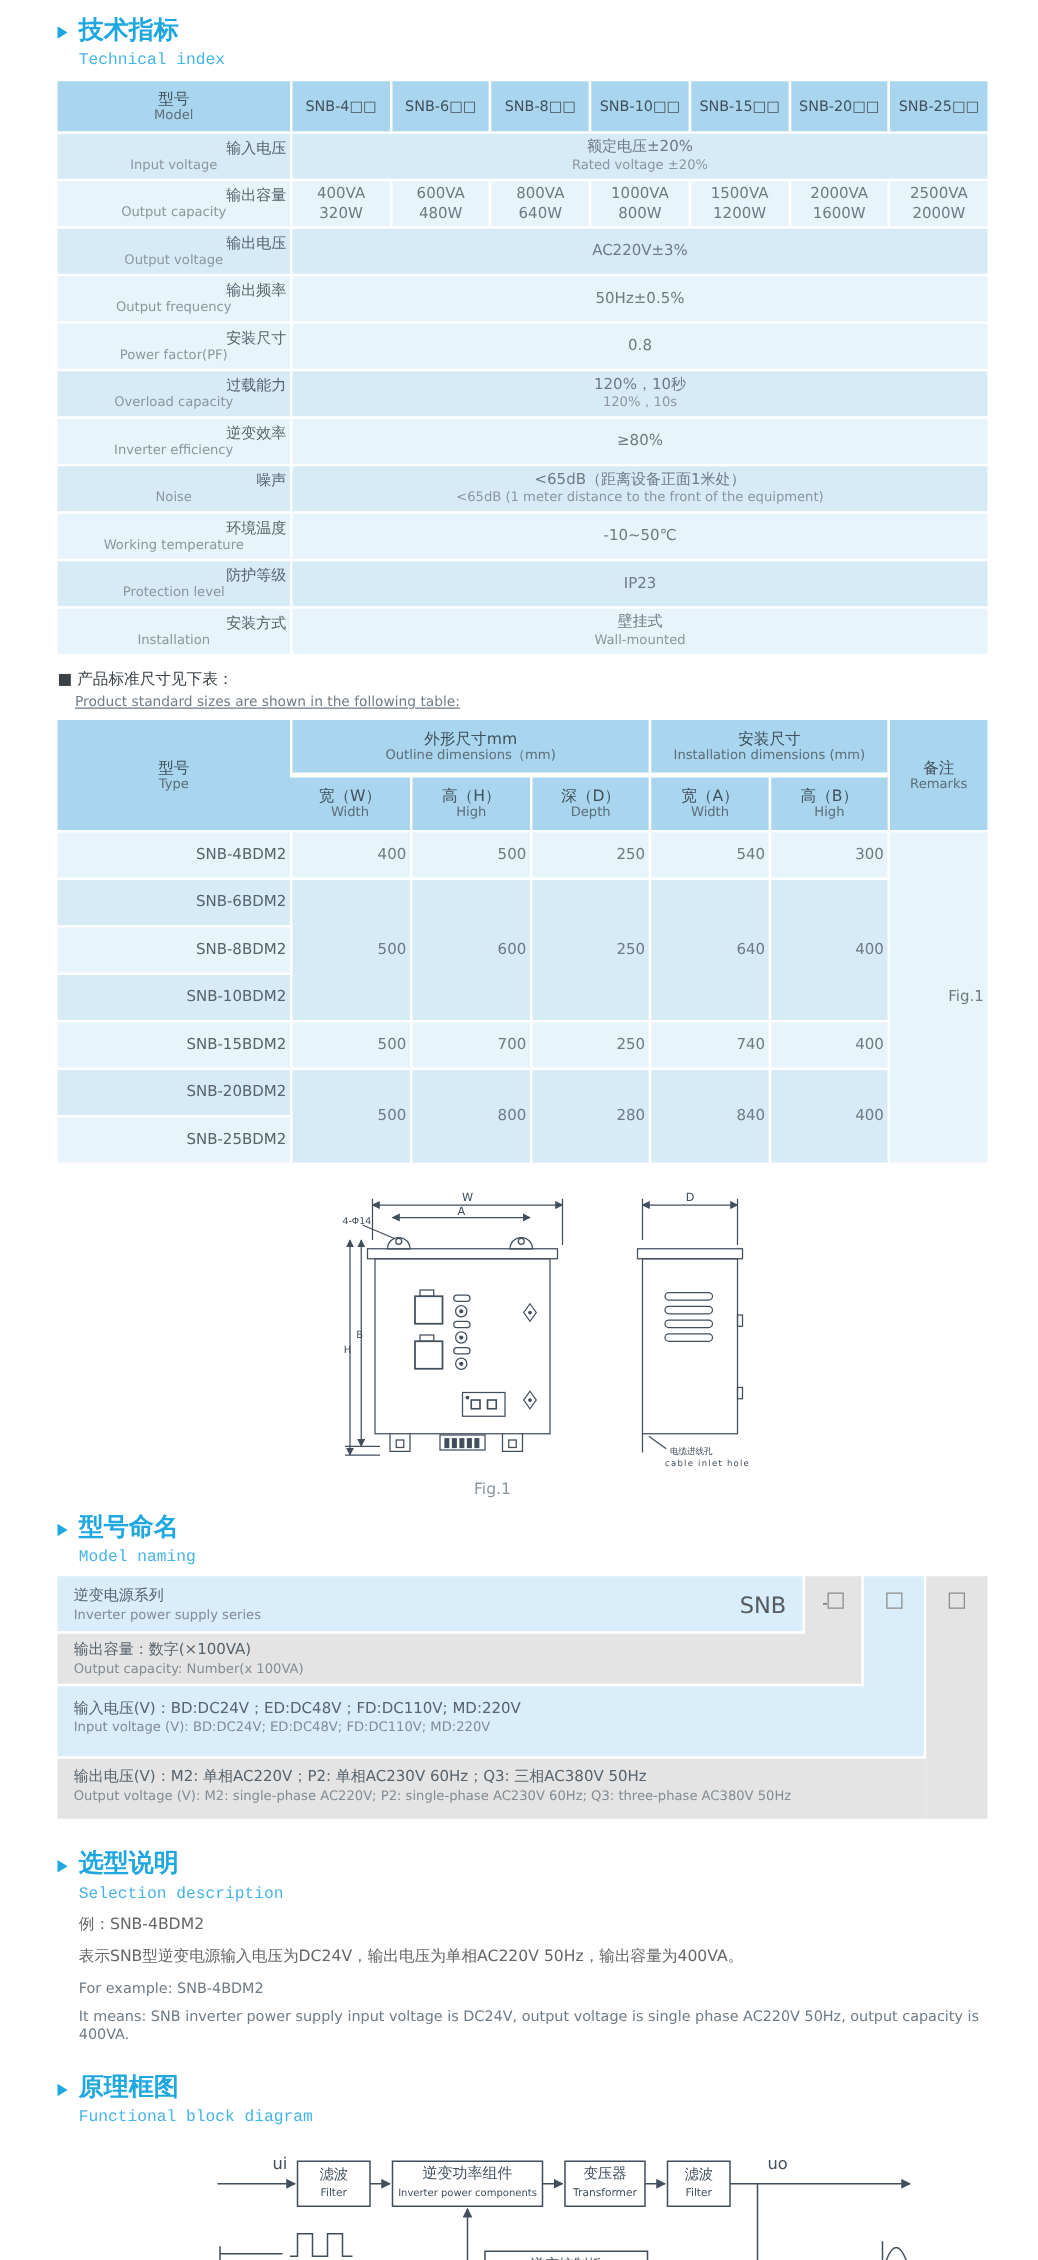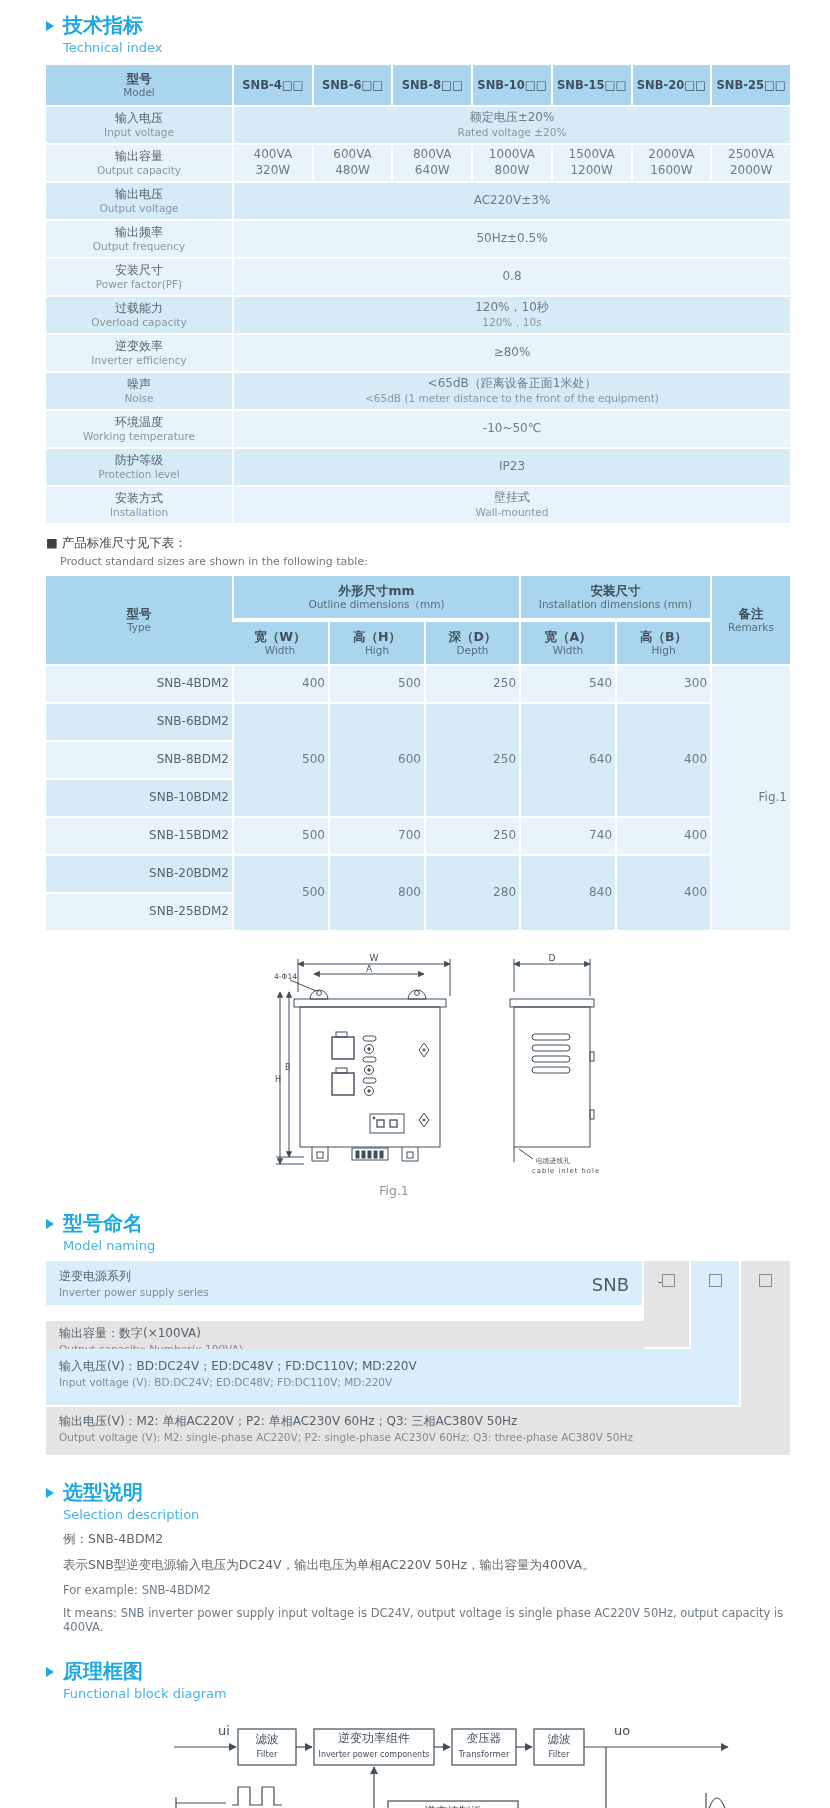--- a/index.html
+++ b/index.html
@@ -1,47 +1,47 @@
 <!DOCTYPE html>
 <html><head>
 <meta charset="utf-8">
 <style>
   html,body{margin:0;padding:0;background:#fff;}
   body{width:830px;height:1808px;overflow:hidden;
        font-family:"DejaVu Sans","Liberation Sans",sans-serif;color:#5a6570;}
   .page{padding:14px 40px 0 46px;}
 
   
-  .sec-head{position:relative;padding-left:17px;margin-bottom:8px;}
+  .sec-head{position:relative;padding-left:17px;margin-bottom:8px;font-family:Liberation Mono, monospace;}
   .tri{position:absolute;left:0;top:7px;width:0;height:0;
        border-left:8px solid #1ea7e0;border-top:5px solid transparent;border-bottom:5px solid transparent;}
   .sec-title{margin:0;font-size:20px;font-weight:600;color:#1ea7e0;line-height:1.15;}
   .sec-sub{font-size:13px;color:#45b4e8;margin-top:3px;}
 
   
   table{border-collapse:separate;border-spacing:0 2px;table-layout:fixed;width:744px;}
   th,td{padding:2px 3px;text-align:center;vertical-align:middle;font-weight:normal;}
   th{background:#a9d6ee;height:36px;}
   td+td,th+th{border-left:2px solid #fff;}
   .rA td{background:#d7ebf7;}
   .rB td{background:#e8f4fb;}
-  .zh{font-size:12px;color:#57636d;line-height:1.25;}
+  .zh{font-size:12px;color:#57636d;line-height:1.25;text-align:right;}
   .en{font-size:10.5px;color:#8b969e;line-height:1.25;}
-  .hzh{font-size:12.5px;color:#41505c;line-height:1.25;font-weight:bold;}
+  .hzh{font-size:12.5px;color:#41505c;line-height:1.25;}
   .hen{font-size:10.5px;color:#5d6d79;line-height:1.25;}
   .val{font-size:12px;color:#6e7b85;line-height:1.3;}
   .val2{font-size:10.5px;color:#8b969e;line-height:1.3;}
   #spec-table td{height:32px;}
   #dim-table td{height:32px;text-align:right;}
   #dim-table th{height:38px;}
   #dim-table .sub-th{border-top:2px solid #fff;}
 
   .size-note{margin:10px 0 6px 0;}
   .size-note .n-zh{font-size:12.5px;color:#3a4248;}
-  .size-note .n-en{font-size:11px;color:#6e7b85;margin:3px 0 0 14px;}
+  .size-note .n-en{font-size:11px;color:#6e7b85;margin:3px 0 0 14px;text-decoration:underline;}
 
   
   .figure-wrap{margin:20px 0 0 228px;}
   svg text{font-family:"DejaVu Sans","Liberation Sans",sans-serif;}
 
   
   .naming-stair{position:relative;width:802px;height:194px;margin-top:4px;}
   .band{position:absolute;box-sizing:border-box;}
   .band.blue{background:#d9edfa;}
   .band.gray{background:#e4e4e4;}
@@ -511,21 +511,21 @@
     </div>
     <div class="band gray" style="left:598px;top:0;width:45px;height:86px">
       <div class="code-slot"><span>-</span><span class="code-box"></span></div>
     </div>
     <div class="band blue" style="left:645px;top:0;width:48px;height:144px">
       <div class="code-slot"><span class="code-box"></span></div>
     </div>
     <div class="band gray" style="left:695px;top:0;width:49px;height:194px">
       <div class="code-slot"><span class="code-box"></span></div>
     </div>
-    <div class="band gray" style="left:0;top:60px;width:598px;height:40px">
+    <div class="band gray" style="left:0;top:46px;width:598px;height:40px">
       <div class="txt" style="padding-top:4px">
         <div class="t-zh">输出容量：数字(×100VA)</div>
         <div class="t-en">Output capacity: Number(x 100VA)</div>
       </div>
     </div>
     <div class="band blue" style="left:0;top:88px;width:645px;height:56px">
       <div class="txt" style="padding-top:9px">
         <div class="t-zh">输入电压(V)：BD:DC24V；ED:DC48V；FD:DC110V; MD:220V</div>
         <div class="t-en">Input voltage (V): BD:DC24V; ED:DC48V; FD:DC110V; MD:220V</div>
       </div>

